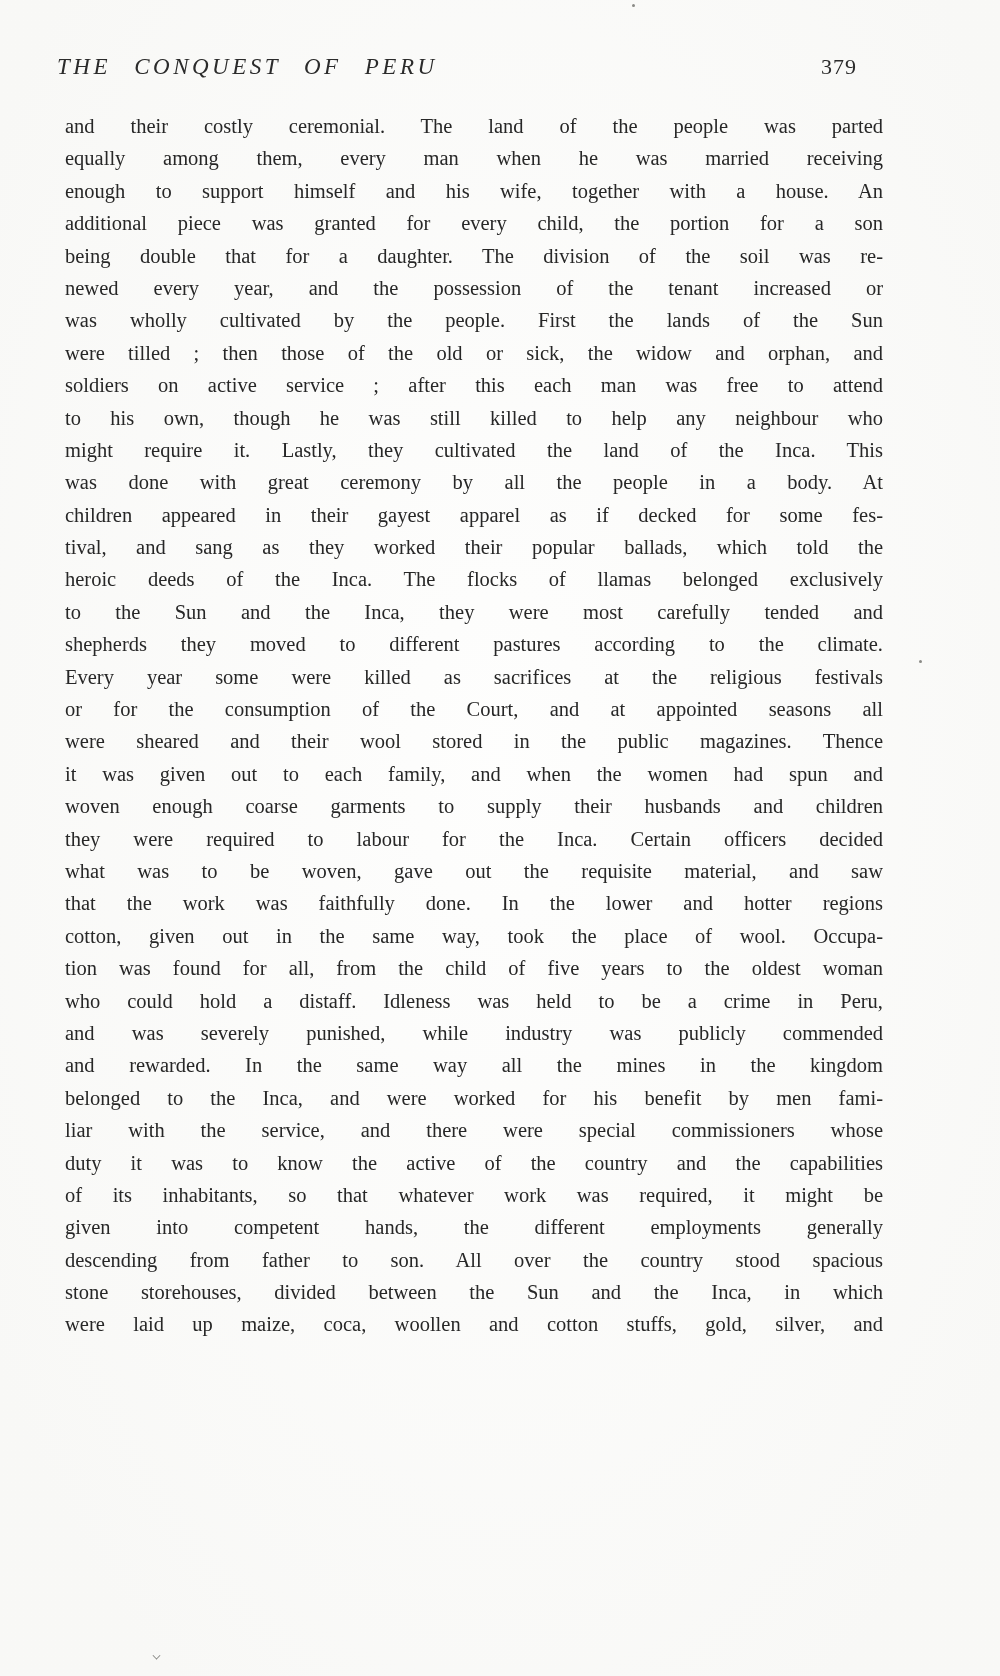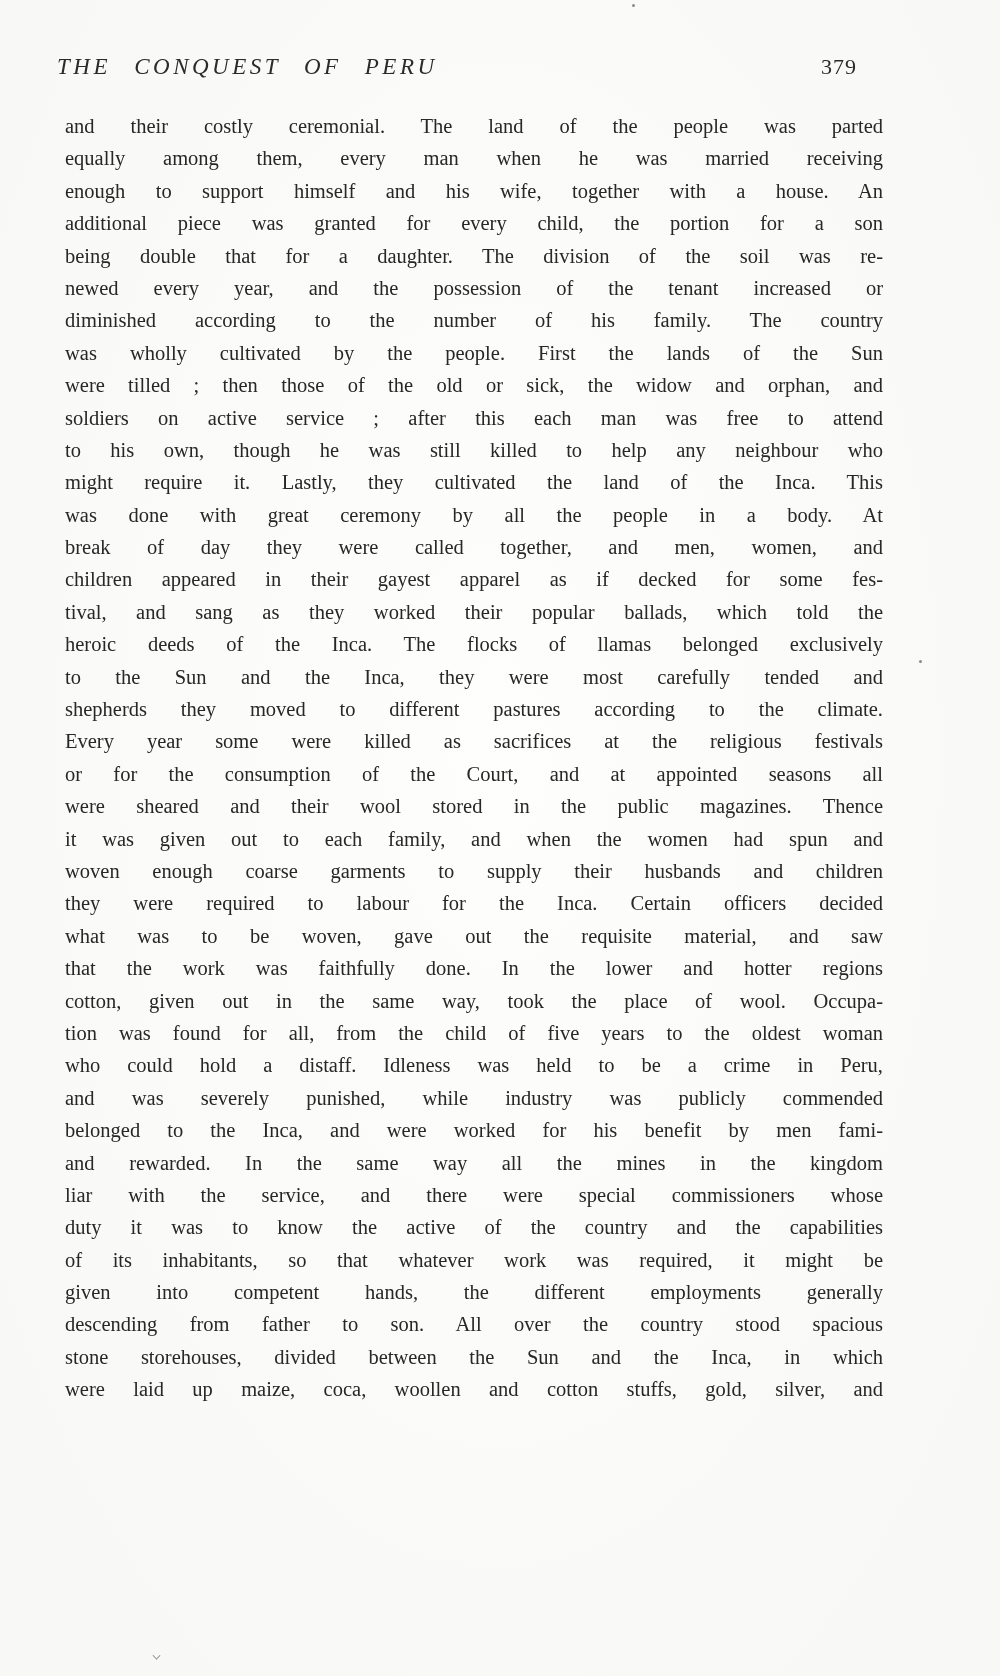--- a/index.html
+++ b/index.html
@@ -88,47 +88,45 @@
     <span class="head-pagenum">379</span>
   </div>
 
   <div class="text-block">
     <div class="text-line">and their costly ceremonial. The land of the people was parted</div>
     <div class="text-line">equally among them, every man when he was married receiving</div>
     <div class="text-line">enough to support himself and his wife, together with a house. An</div>
     <div class="text-line">additional piece was granted for every child, the portion for a son</div>
     <div class="text-line">being double that for a daughter. The division of the soil was re-</div>
     <div class="text-line">newed every year, and the possession of the tenant increased or</div>
-    <div class="text-line">diminished according to the number of his family. The country</div>
     <div class="text-line">was wholly cultivated by the people. First the lands of the Sun</div>
     <div class="text-line">were tilled ; then those of the old or sick, the widow and orphan, and</div>
     <div class="text-line">soldiers on active service ; after this each man was free to attend</div>
     <div class="text-line">to his own, though he was still killed to help any neighbour who</div>
     <div class="text-line">might require it. Lastly, they cultivated the land of the Inca. This</div>
     <div class="text-line">was done with great ceremony by all the people in a body. At</div>
-    <div class="text-line">break of day they were called together, and men, women, and</div>
     <div class="text-line">children appeared in their gayest apparel as if decked for some fes-</div>
     <div class="text-line">tival, and sang as they worked their popular ballads, which told the</div>
     <div class="text-line">heroic deeds of the Inca. The flocks of llamas belonged exclusively</div>
     <div class="text-line">to the Sun and the Inca, they were most carefully tended and</div>
     <div class="text-line">shepherds they moved to different pastures according to the climate.</div>
     <div class="text-line">Every year some were killed as sacrifices at the religious festivals</div>
     <div class="text-line">or for the consumption of the Court, and at appointed seasons all</div>
     <div class="text-line">were sheared and their wool stored in the public magazines. Thence</div>
     <div class="text-line">it was given out to each family, and when the women had spun and</div>
     <div class="text-line">woven enough coarse garments to supply their husbands and children</div>
     <div class="text-line">they were required to labour for the Inca. Certain officers decided</div>
     <div class="text-line">what was to be woven, gave out the requisite material, and saw</div>
     <div class="text-line">that the work was faithfully done. In the lower and hotter regions</div>
     <div class="text-line">cotton, given out in the same way, took the place of wool. Occupa-</div>
     <div class="text-line">tion was found for all, from the child of five years to the oldest woman</div>
     <div class="text-line">who could hold a distaff. Idleness was held to be a crime in Peru,</div>
     <div class="text-line">and was severely punished, while industry was publicly commended</div>
+    <div class="text-line">and rewarded. In the same way all the mines in the kingdom</div>
     <div class="text-line">belonged to the Inca, and were worked for his benefit by men fami-</div>
-    <div class="text-line">and rewarded. In the same way all the mines in the kingdom</div>
     <div class="text-line">liar with the service, and there were special commissioners whose</div>
     <div class="text-line">duty it was to know the active of the country and the capabilities</div>
     <div class="text-line">of its inhabitants, so that whatever work was required, it might be</div>
     <div class="text-line">given into competent hands, the different employments generally</div>
     <div class="text-line">descending from father to son. All over the country stood spacious</div>
     <div class="text-line">stone storehouses, divided between the Sun and the Inca, in which</div>
     <div class="text-line">were laid up maize, coca, woollen and cotton stuffs, gold, silver, and</div>
   </div>
 
   <div class="artifact dot-top"></div>

